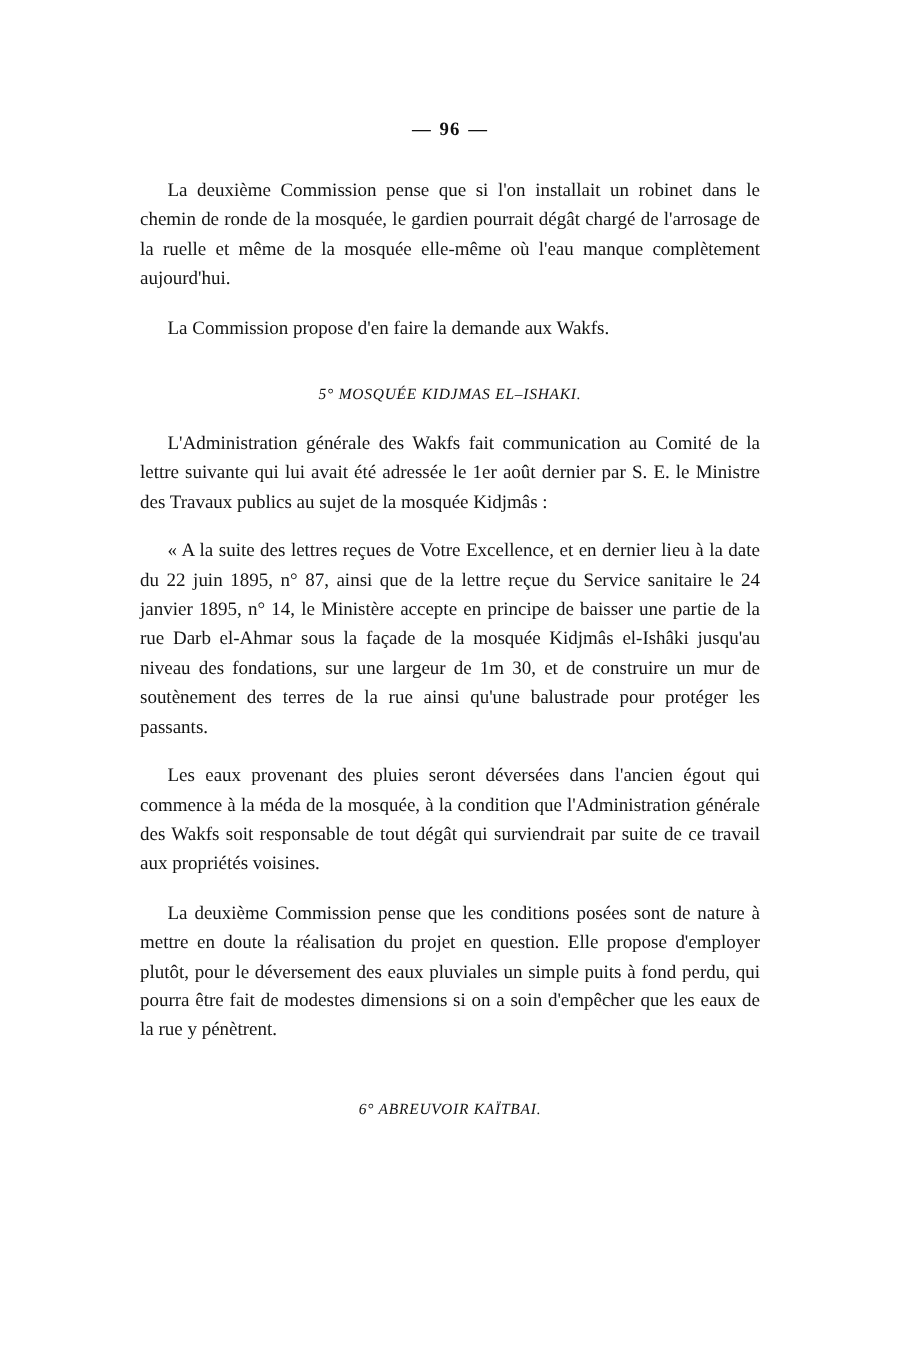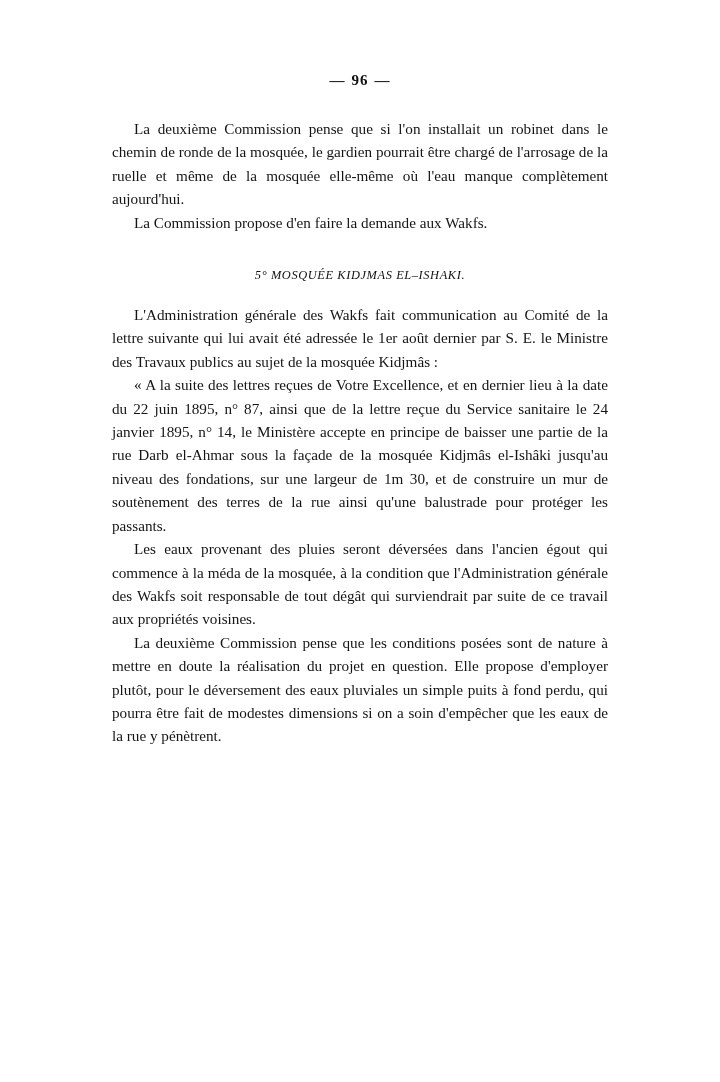--- a/index.html
+++ b/index.html
@@ -12,21 +12,21 @@
     width: 720px;
     height: 1082px;
     background: #ffffff;
     font-family: "Liberation Serif", serif;
     color: #1a1a1a;
     overflow: hidden;
   }
   .content {
     position: absolute;
     left: 112px;
-    top: 72px;
+    top: 96px;
     width: 496px;
   }
   .folio {
     text-align: center;
     font-family: "Liberation Serif", serif;
     font-size: 15px;
     font-weight: bold;
     letter-spacing: 1px;
     color: #111;
     margin-bottom: 28px;
@@ -51,21 +51,21 @@
     letter-spacing: 0.6px;
     margin: 26px 0 20px 0;
     color: #111;
     font-variant: small-caps;
     text-transform: none;
     font-style: italic;
   }
   .section-head .num {
     font-variant: normal;
   }
-  .blocks > p.para + p.para { margin-top: 0; }
+  .blocks > p.para + p.para { margin-top: 16px; }
   .sp-before-head { height: 8px; }
   .tail-space { height: 10px; }
   
   .page::after {
     content: "";
     position: absolute;
     inset: 0;
     pointer-events: none;
     background: transparent;
   }
@@ -75,36 +75,40 @@
 
 <div class="page">
 
   <div class="content">
 
     <div class="folio">
       <span class="dash">—</span><span>96</span><span class="dash">—</span>
     </div>
 
     <div class="blocks">
-      <p class="para">La deuxième Commission pense que si l'on installait un robinet dans le chemin de ronde de la mosquée, le gardien pourrait être chargé de l'arrosage de la ruelle et même de la mosquée elle-même où l'eau manque complètement aujourd'hui.</p>
+      <p class="para">La deuxième Commission pense que si l'on installait un robinet dans le chemin de ronde de la mosquée, le gardien pourrait dégât chargé de l'arrosage de la ruelle et même de la mosquée elle-même où l'eau manque complètement aujourd'hui.</p>
       <p class="para">La Commission propose d'en faire la demande aux Wakfs.</p>
     </div>
 
     <div class="sp-before-head"></div>
 
     <div class="section-head">
       <span class="num">5°</span>
       <span>MOSQUÉE KIDJMAS EL–ISHAKI.</span>
     </div>
 
     <div class="blocks">
       <p class="para">L'Administration générale des Wakfs fait communication au Comité de la lettre suivante qui lui avait été adressée le 1er août dernier par S. E. le Ministre des Travaux publics au sujet de la mosquée Kidjmâs :</p>
       <p class="para">« A la suite des lettres reçues de Votre Excellence, et en dernier lieu à la date du 22 juin 1895, n° 87, ainsi que de la lettre reçue du Service sanitaire le 24 janvier 1895, n° 14, le Ministère accepte en principe de baisser une partie de la rue Darb el-Ahmar sous la façade de la mosquée Kidjmâs el-Ishâki jusqu'au niveau des fondations, sur une largeur de 1m 30, et de construire un mur de soutènement des terres de la rue ainsi qu'une balustrade pour protéger les passants.</p>
       <p class="para">Les eaux provenant des pluies seront déversées dans l'ancien égout qui commence à la méda de la mosquée, à la condition que l'Administration générale des Wakfs soit responsable de tout dégât qui surviendrait par suite de ce travail aux propriétés voisines.</p>
       <p class="para">La deuxième Commission pense que les conditions posées sont de nature à mettre en doute la réalisation du projet en question. Elle propose d'employer plutôt, pour le déversement des eaux pluviales un simple puits à fond perdu, qui pourra être fait de modestes dimensions si on a soin d'empêcher que les eaux de la rue y pénètrent.</p>
     </div>
 
     <div class="tail-space"></div>
 
+    <div class="section-head" style="margin-top:34px;">
+      <span class="num">6°</span>
+      <span>ABREUVOIR KAÏTBAI.</span>
+    </div>
 
 
   </div>
 </div>
 
 </body></html>

